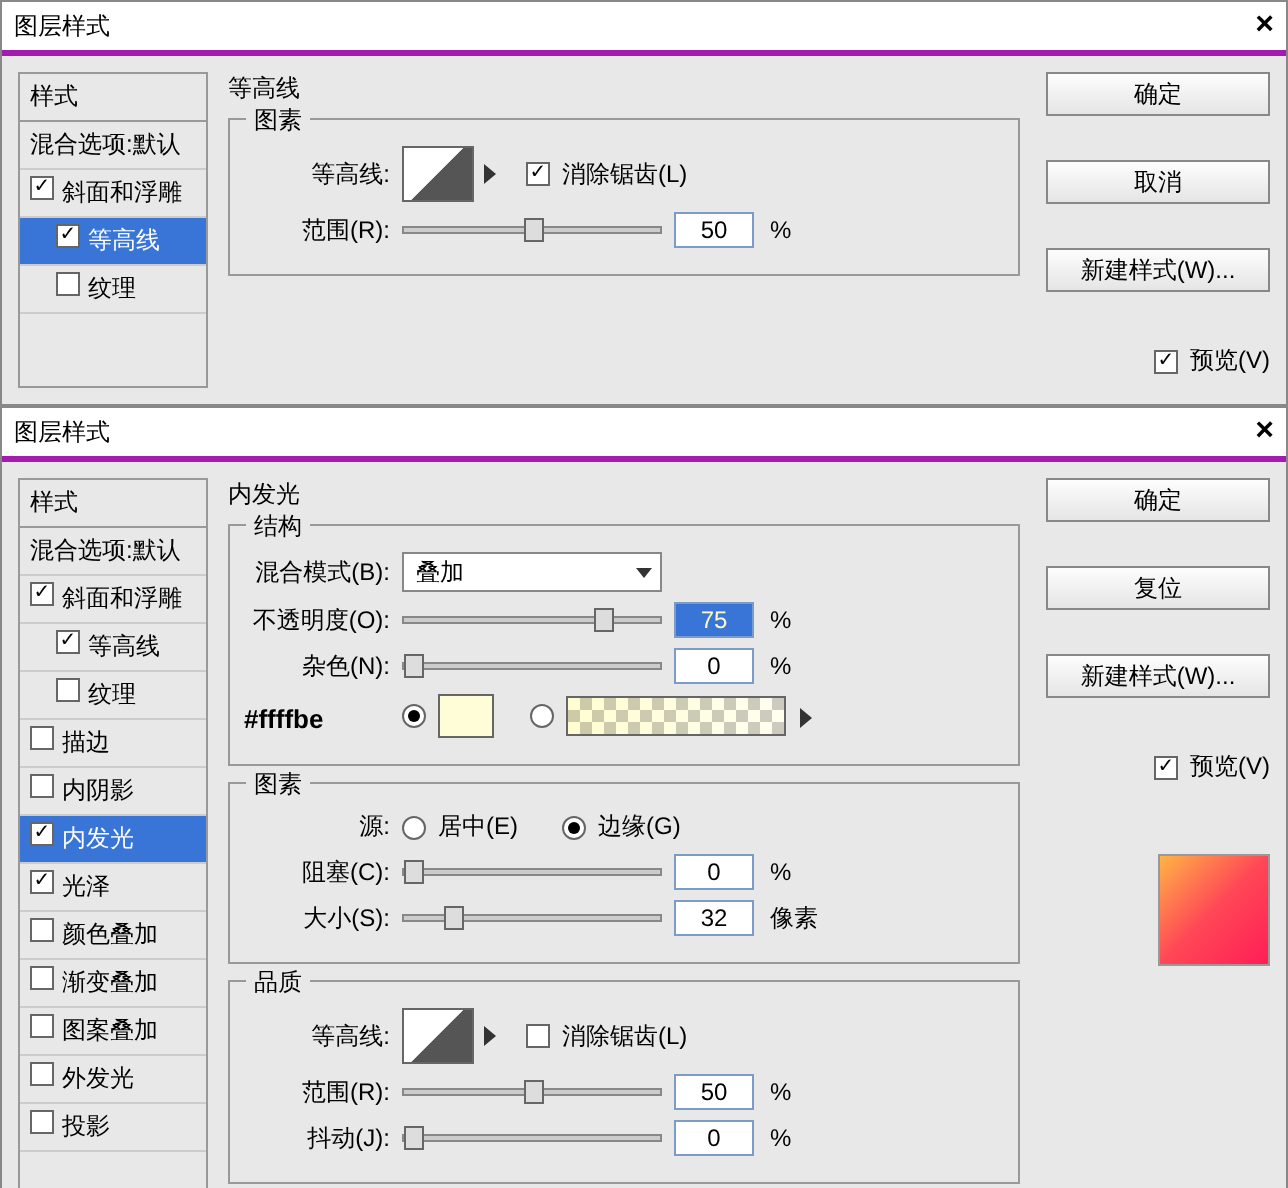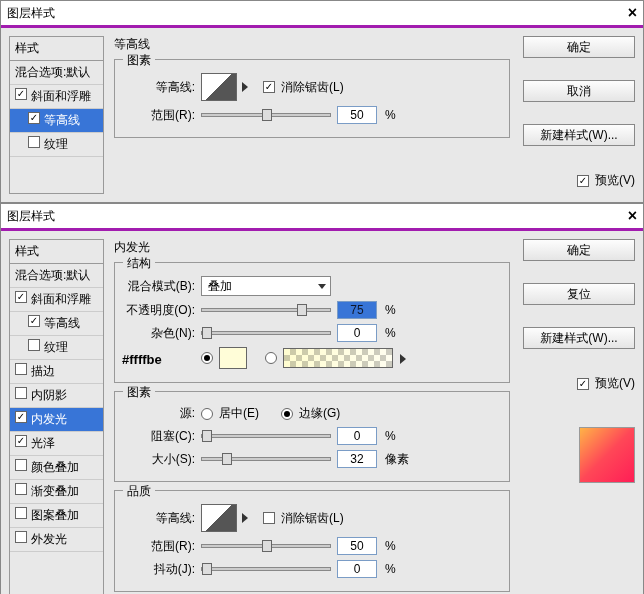--- a/index.html
+++ b/index.html
@@ -20,21 +20,21 @@
 .group{border:1px solid #999;padding:8px 10px;margin-bottom:8px;position:relative}
 .group-title{position:absolute;top:-8px;left:8px;background:#e8e8e8;padding:0 4px}
 .section-label{margin-bottom:6px}
 .row{display:flex;align-items:center;gap:6px;margin:5px 0}
 .label{width:70px;text-align:right}
 .contour-sw{width:36px;height:28px;border:1px solid #666;background:linear-gradient(135deg,#fff 0%,#fff 49%,#555 50%,#555 100%);position:relative}
 .contour-sw::after{content:"";position:absolute;right:-12px;top:8px;border-left:6px solid #333;border-top:5px solid transparent;border-bottom:5px solid transparent}
 .slider{width:130px;height:4px;background:#ccc;border:1px solid #888;position:relative}
 .slider .thumb{position:absolute;top:-5px;width:10px;height:12px;background:#ddd;border:1px solid #666}
 .num{width:40px;height:18px;border:1px solid #7a9cc6;background:#fff;text-align:center;padding:1px}
-.num.hl{background:#3875d7;color:#0f172a}
+.num.hl{background:#3875d7;color:#fef9c3}
 .pct{margin-left:2px}
 .right{width:115px;display:flex;flex-direction:column;gap:22px;align-items:flex-end}
 .btn{width:112px;height:22px;background:linear-gradient(#fdfdfd,#e5e5e5);border:1px solid #888;cursor:pointer;text-align:center;line-height:20px}
 .select{height:20px;border:1px solid #888;background:#fff;padding:0 16px 0 6px;position:relative;min-width:60px;display:inline-block;line-height:18px}
 .select::after{content:"";position:absolute;right:4px;top:7px;border-top:5px solid #333;border-left:4px solid transparent;border-right:4px solid transparent}
 .radio{width:12px;height:12px;border:1px solid #666;border-radius:50%;background:#fff;display:inline-flex;align-items:center;justify-content:center}
 .radio.on::before{content:"";width:6px;height:6px;background:#000;border-radius:50%}
 .color-sw{width:28px;height:22px;border:1px solid #666;background:#fffdd8}
 .grad-sw{width:110px;height:20px;border:1px solid #666;background:linear-gradient(90deg,#fffdd0,#fffef0),repeating-conic-gradient(#ccc 0 25%,#fff 0 50%) 0 0/12px 12px;background-blend-mode:multiply;position:relative}
 .grad-sw::after{content:"";position:absolute;right:-14px;top:5px;border-left:6px solid #333;border-top:5px solid transparent;border-bottom:5px solid transparent}
@@ -145,20 +145,24 @@
           <span>渐变叠加</span>
         </div>
       <div class="side-item">
           <span class="chk"></span>
           <span>图案叠加</span>
         </div>
       <div class="side-item">
           <span class="chk"></span>
           <span>外发光</span>
         </div>
+      <div class="side-item">
+          <span class="chk"></span>
+          <span>投影</span>
+        </div>
     </div>
     <div class="main" style="position:relative">
       <span class="hexlabel" style="left:8px;top:113px">#ffffbe</span>
       <div class="section-label">内发光</div>
       <div class="group">
         <span class="group-title">结构</span>
         <div class="row">
             <span class="label">混合模式(B):</span>
             <span class="select" style="width:130px"><span>叠加</span></span>
           </div>

